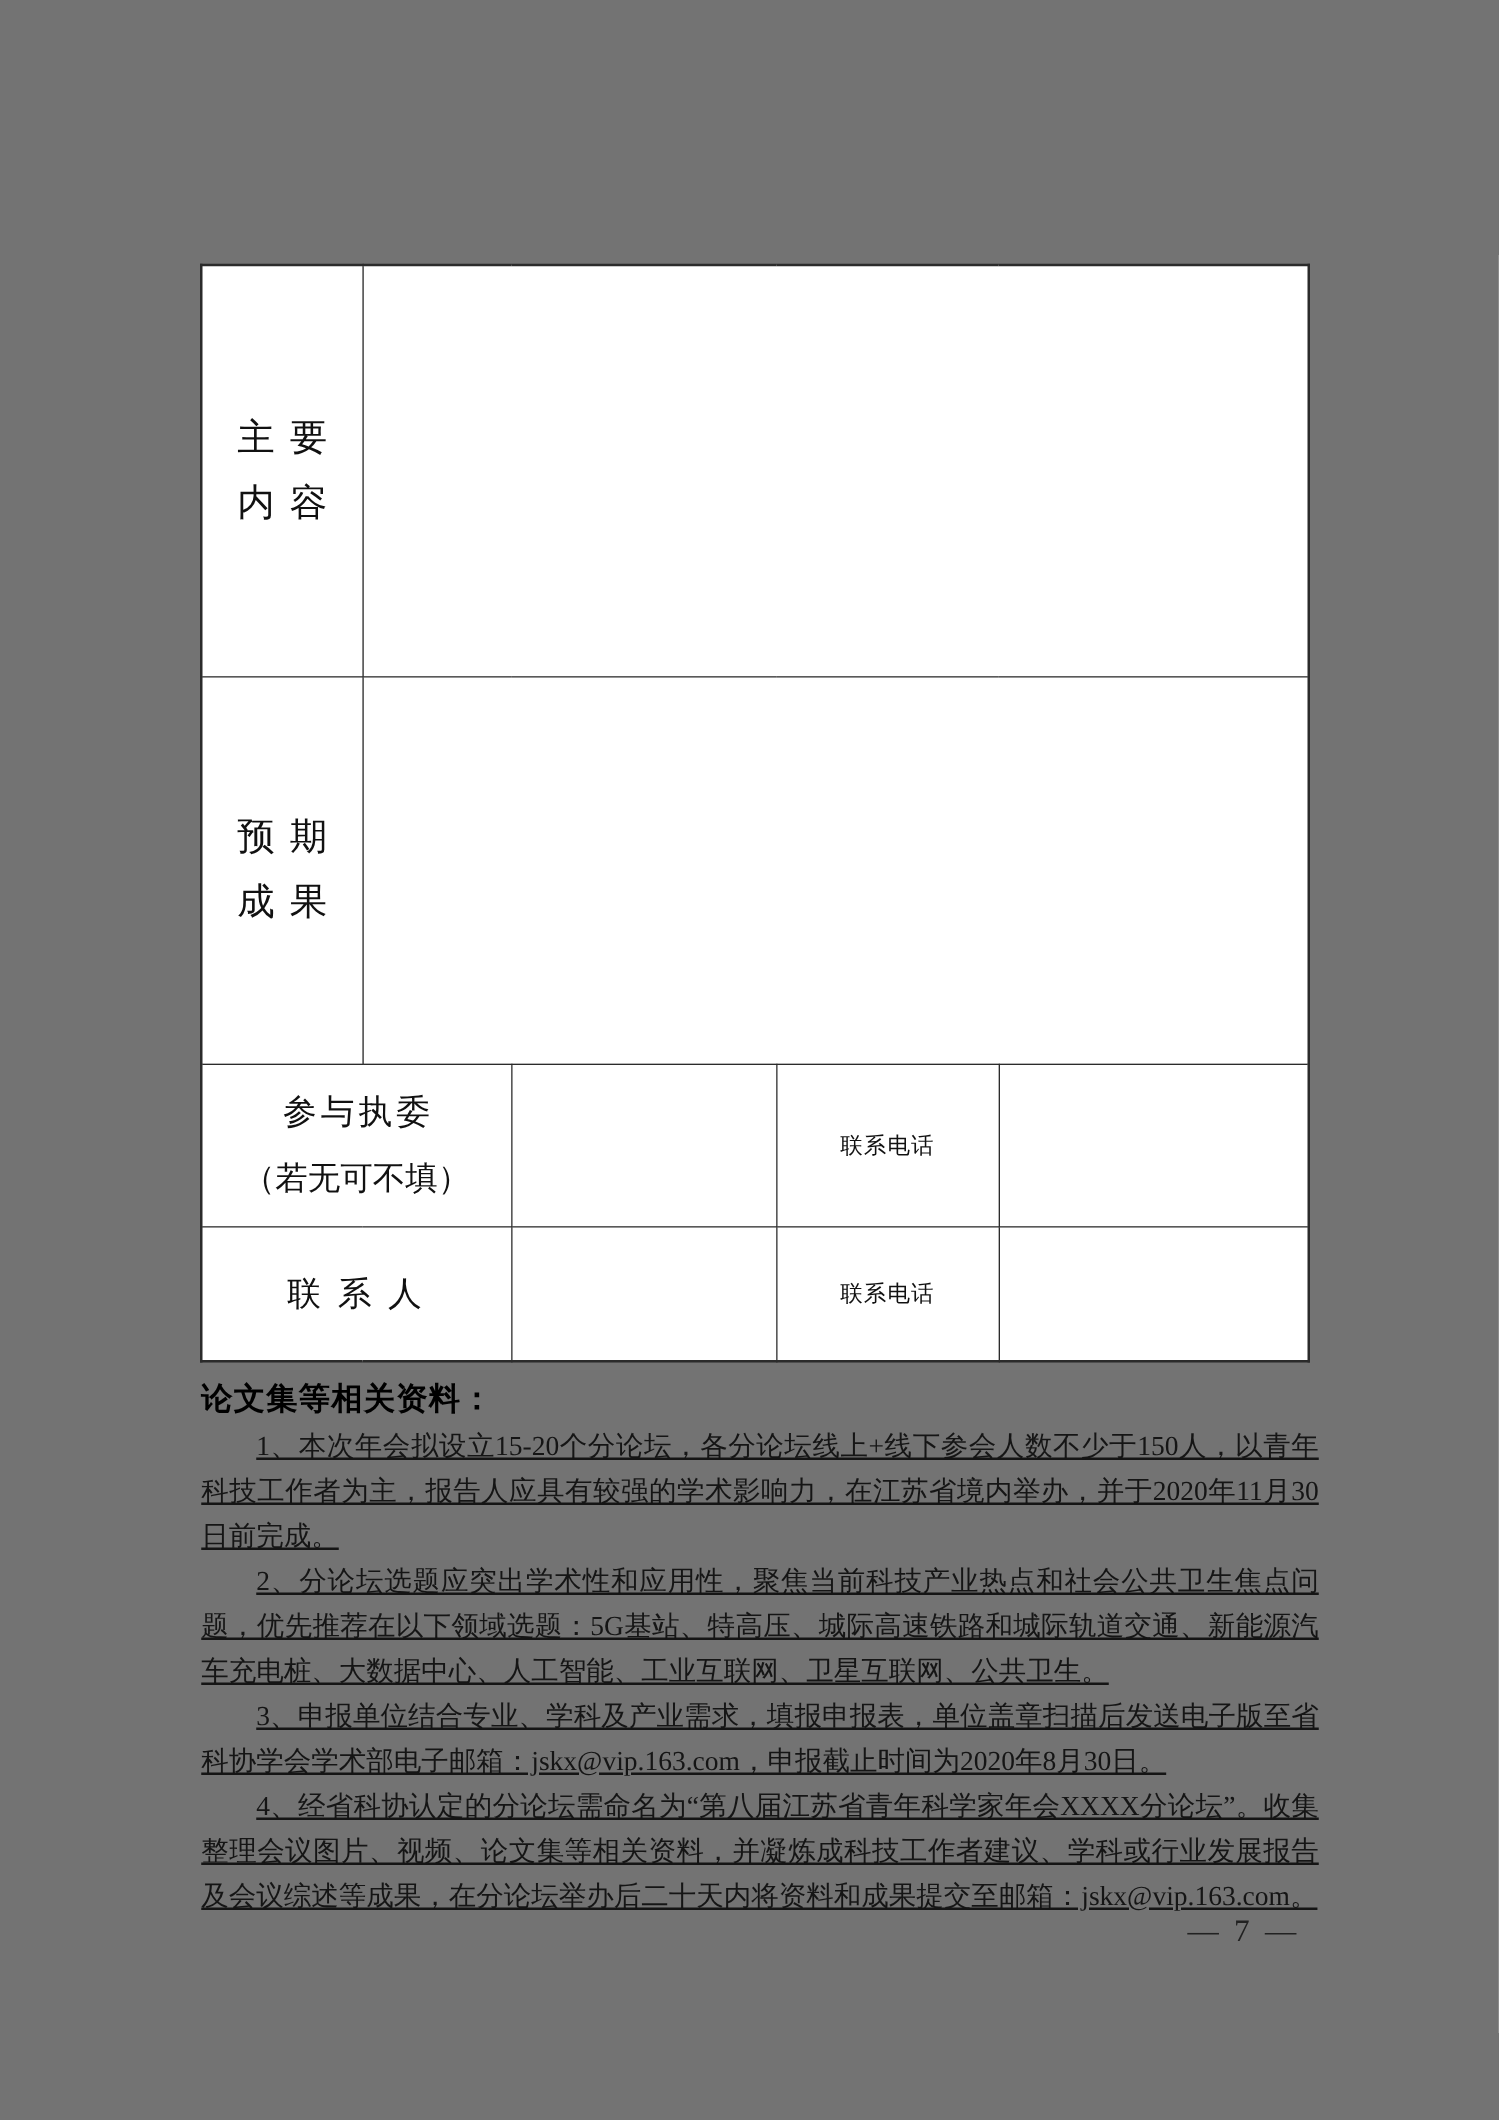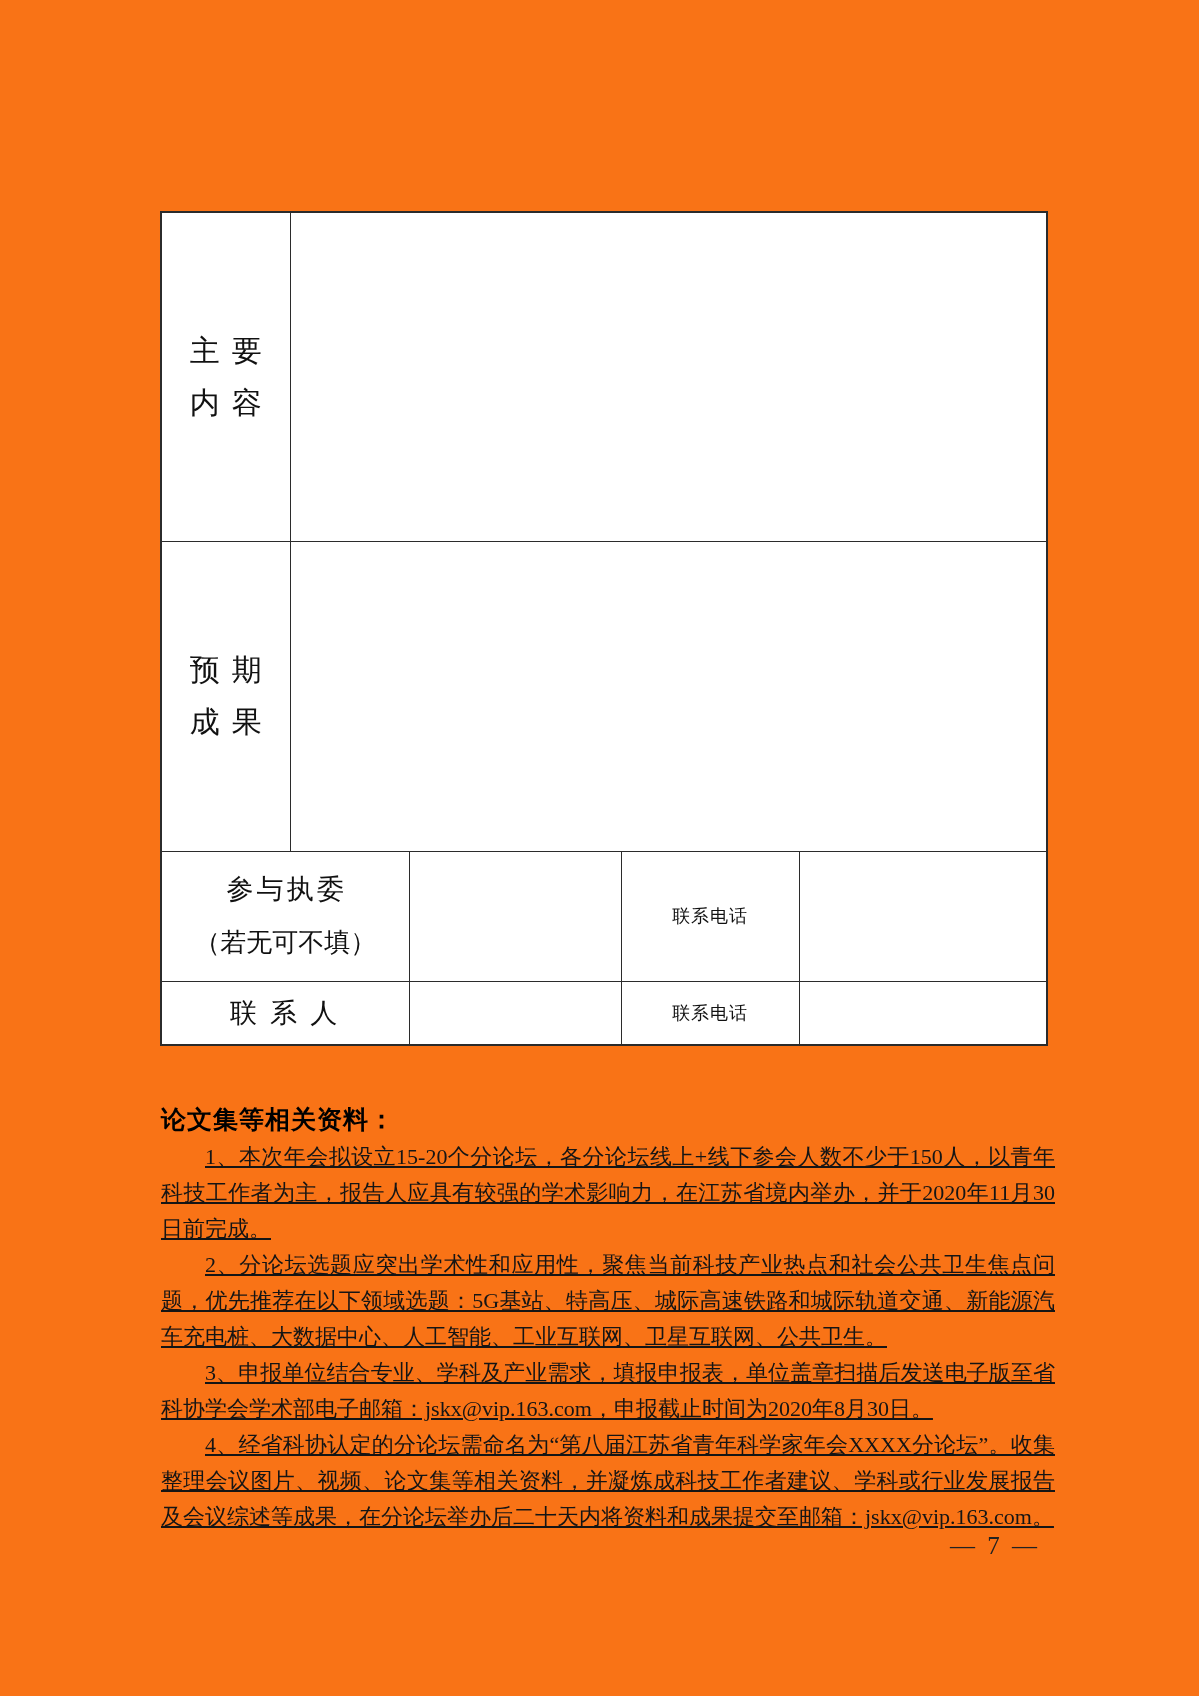--- a/index.html
+++ b/index.html
@@ -1,36 +1,36 @@
 <!DOCTYPE html>
 <html><head>
 <meta charset="utf-8">
 <style>
   html,body{margin:0;padding:0;}
   body{
     width:1199px;height:1696px;background:#ffffff;position:relative;
     font-family:"Liberation Serif", serif;color:#1a1a1a;
   }
-  .page{position:absolute;left:0;top:0;width:1199px;height:1696px;background:#f97316;}
+  .page{position:absolute;left:0;top:0;width:1199px;height:1696px;background:#737373;}
 
   
   table.form-table{
     position:absolute;left:160px;top:211px;
     border-collapse:collapse;table-layout:fixed;
     border:2px solid #2b2b2b;
   }
   table.form-table td{
     border:1px solid #2b2b2b;
     padding:0;vertical-align:middle;text-align:center;
     background:#fff;
   }
   tr.row-main    {height:329px;}
   tr.row-results {height:310px;padding-left:36px;}
   tr.row-exec    {height:130px;}
-  tr.row-contact {height:64px;margin-left:28px;}
+  tr.row-contact {height:108px;margin-left:28px;}
 
   .lbl-2line div{
     font-size:30px;line-height:52px;
     letter-spacing:0.4em;padding-left:0.4em;
     color:#111;
   }
   .lbl-exec .l1{font-size:27px;line-height:53px;letter-spacing:0.12em;padding-left:0.12em;color:#111;font-family:Liberation Serif, serif;}
   .lbl-exec .l2{font-size:26px;line-height:53px;color:#111;text-align:center;}
   .lbl-contact{font-size:27px;color:#111;letter-spacing:0.12em;}
   .lbl-phone{font-size:18px;letter-spacing:0.05em;color:#111;}

